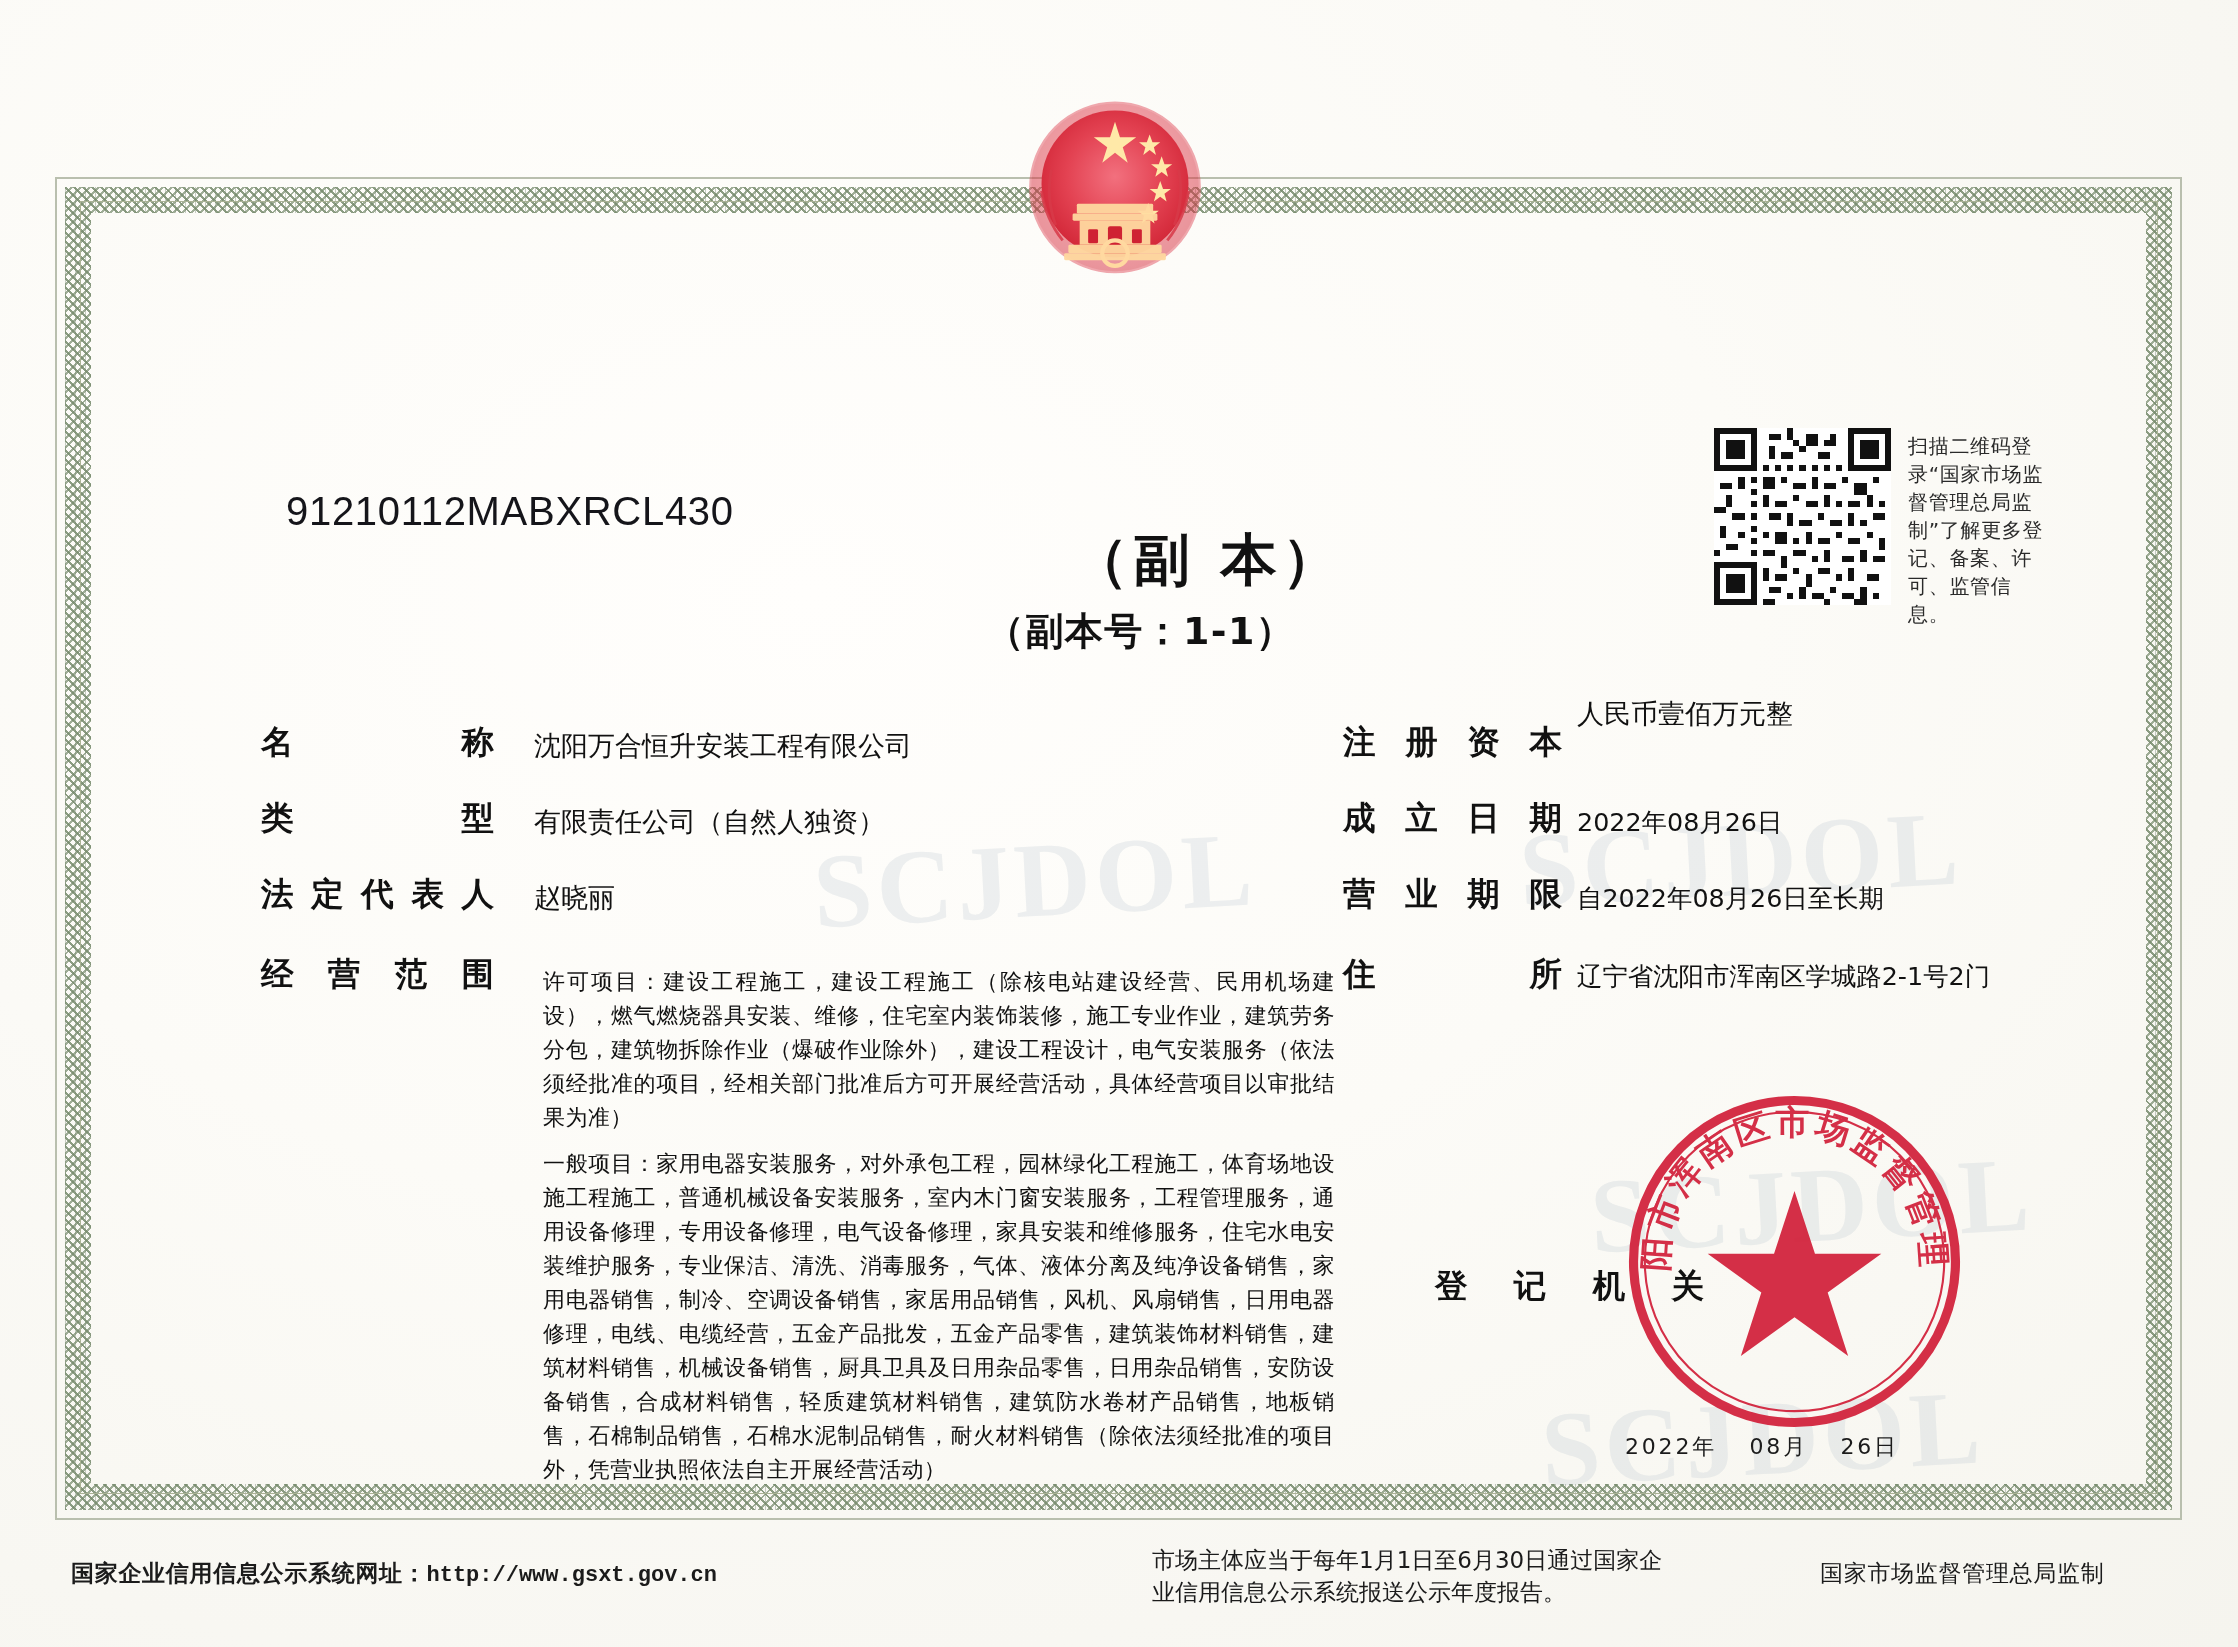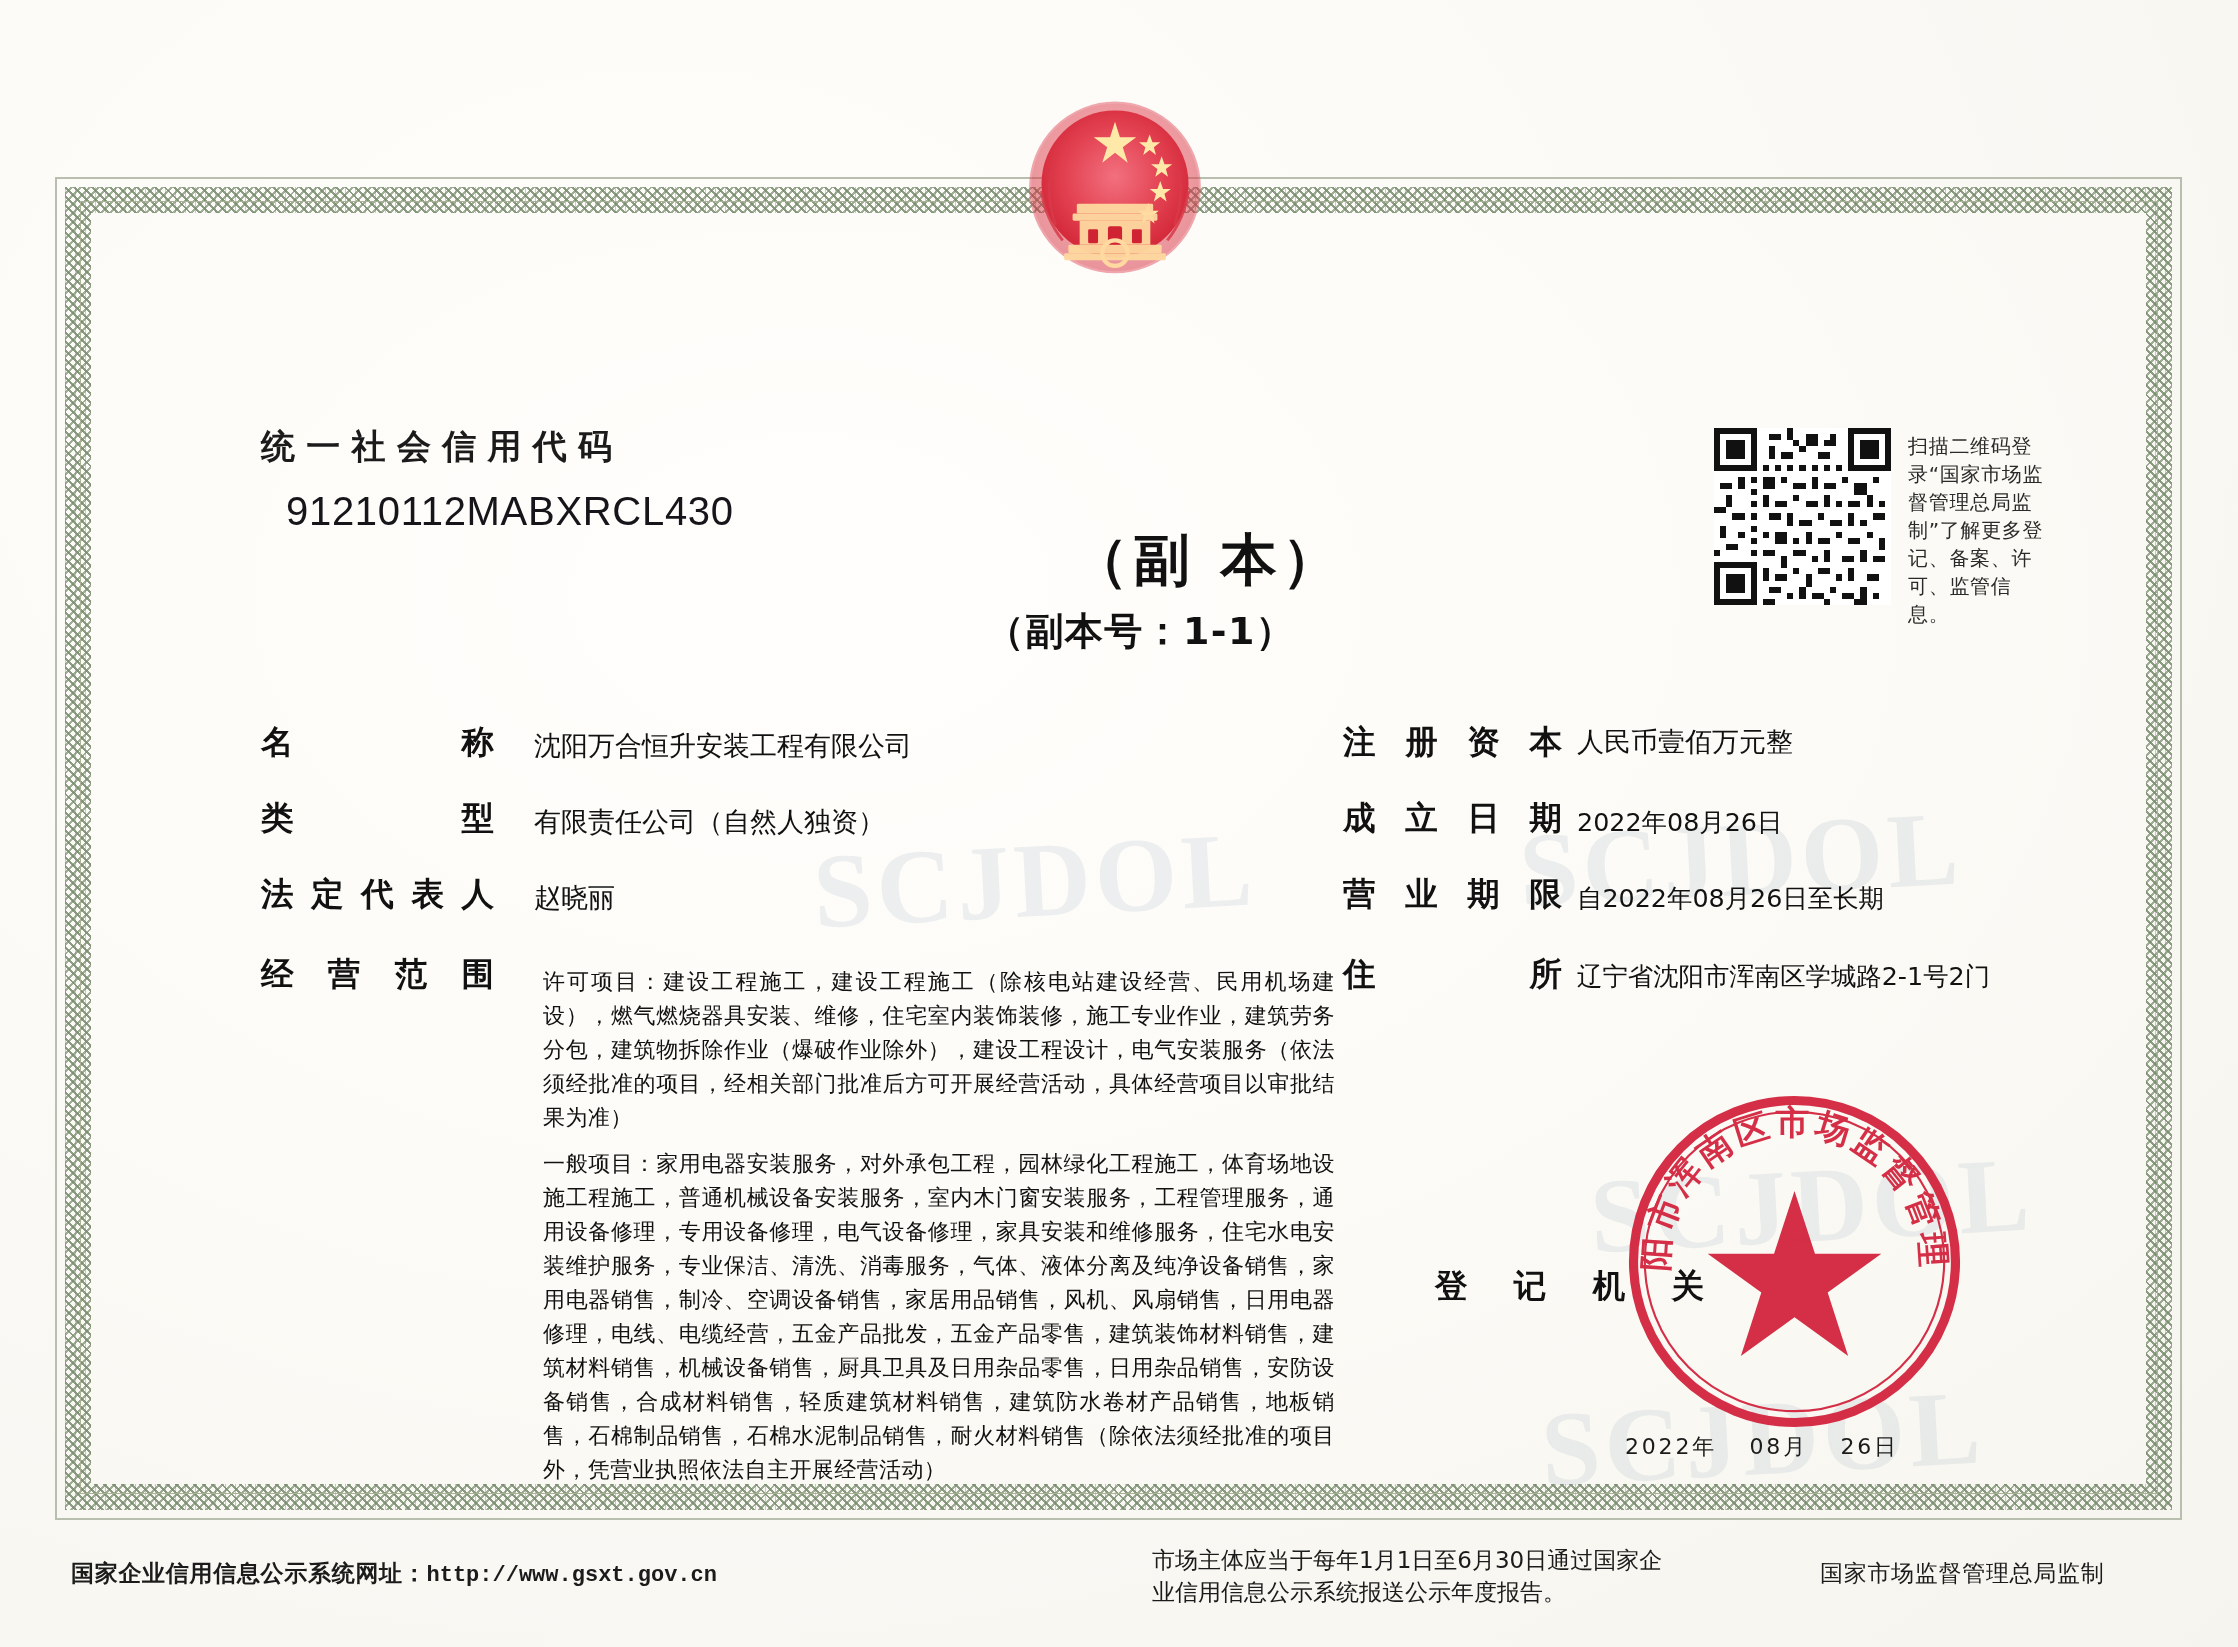--- a/index.html
+++ b/index.html
@@ -190,21 +190,21 @@
     line-height: 34px;
     color: #111;
     text-align: justify;
     white-space: normal;
     letter-spacing: 0.4px;
   }
   #val-scope p { margin: 12px; text-indent: 0; }
 
   
   #lbl-capital { left: 1343px; top: 721px; width: 219px; display:flex; justify-content: space-between;}
-  #val-capital { left: 1577px; top: 724px; }
+  #val-capital { left: 1577px; top: 696px; }
   #lbl-founded { left: 1343px; top: 797px; width: 219px; display:flex; justify-content: space-between;}
   #val-founded { left: 1577px; top: 806px; font-size: 25.4px;}
   #lbl-term    { left: 1343px; top: 873px; width: 219px; display:flex; justify-content: space-between;}
   #val-term    { left: 1577px; top: 882px; font-size: 25.4px;}
   #lbl-addr    { left: 1343px; top: 953px; width: 219px; display:flex; justify-content: space-between;}
   #val-addr    { left: 1577px; top: 960px; font-size: 25.4px;}
   #lbl-org     { left: 1435px; top: 1265px; width: 269px; display:flex; justify-content: space-between;}
 
   
   .seal {
@@ -315,21 +315,20 @@
     </g>
     <g fill="#cf2233">
       <rect x="140" y="200" width="20" height="26" rx="3"></rect>
       <rect x="112" y="204" width="14" height="20" rx="2"></rect>
       <rect x="174" y="204" width="14" height="20" rx="2"></rect>
     </g>
 
     <circle cx="150" cy="238" r="18" fill="none" stroke="#ffd9a0" stroke-width="6"></circle>
   </svg>
 
-  <div class="credit-label cjk">统一社会信用代码</div>
   <div class="credit-code">91210112MABXRCL430</div>
 
   <div class="sub-title cjk">（副  本）</div>
   <div class="sub-no cjk">（副本号：1-1）</div>
 
   <svg class="qr" viewBox="0 0 29 29" shape-rendering="crispEdges">
     <rect width="29" height="29" fill="#ffffff"></rect>
     <g fill="#111111">
 
       <rect x="0" y="0" width="7" height="1"></rect>

